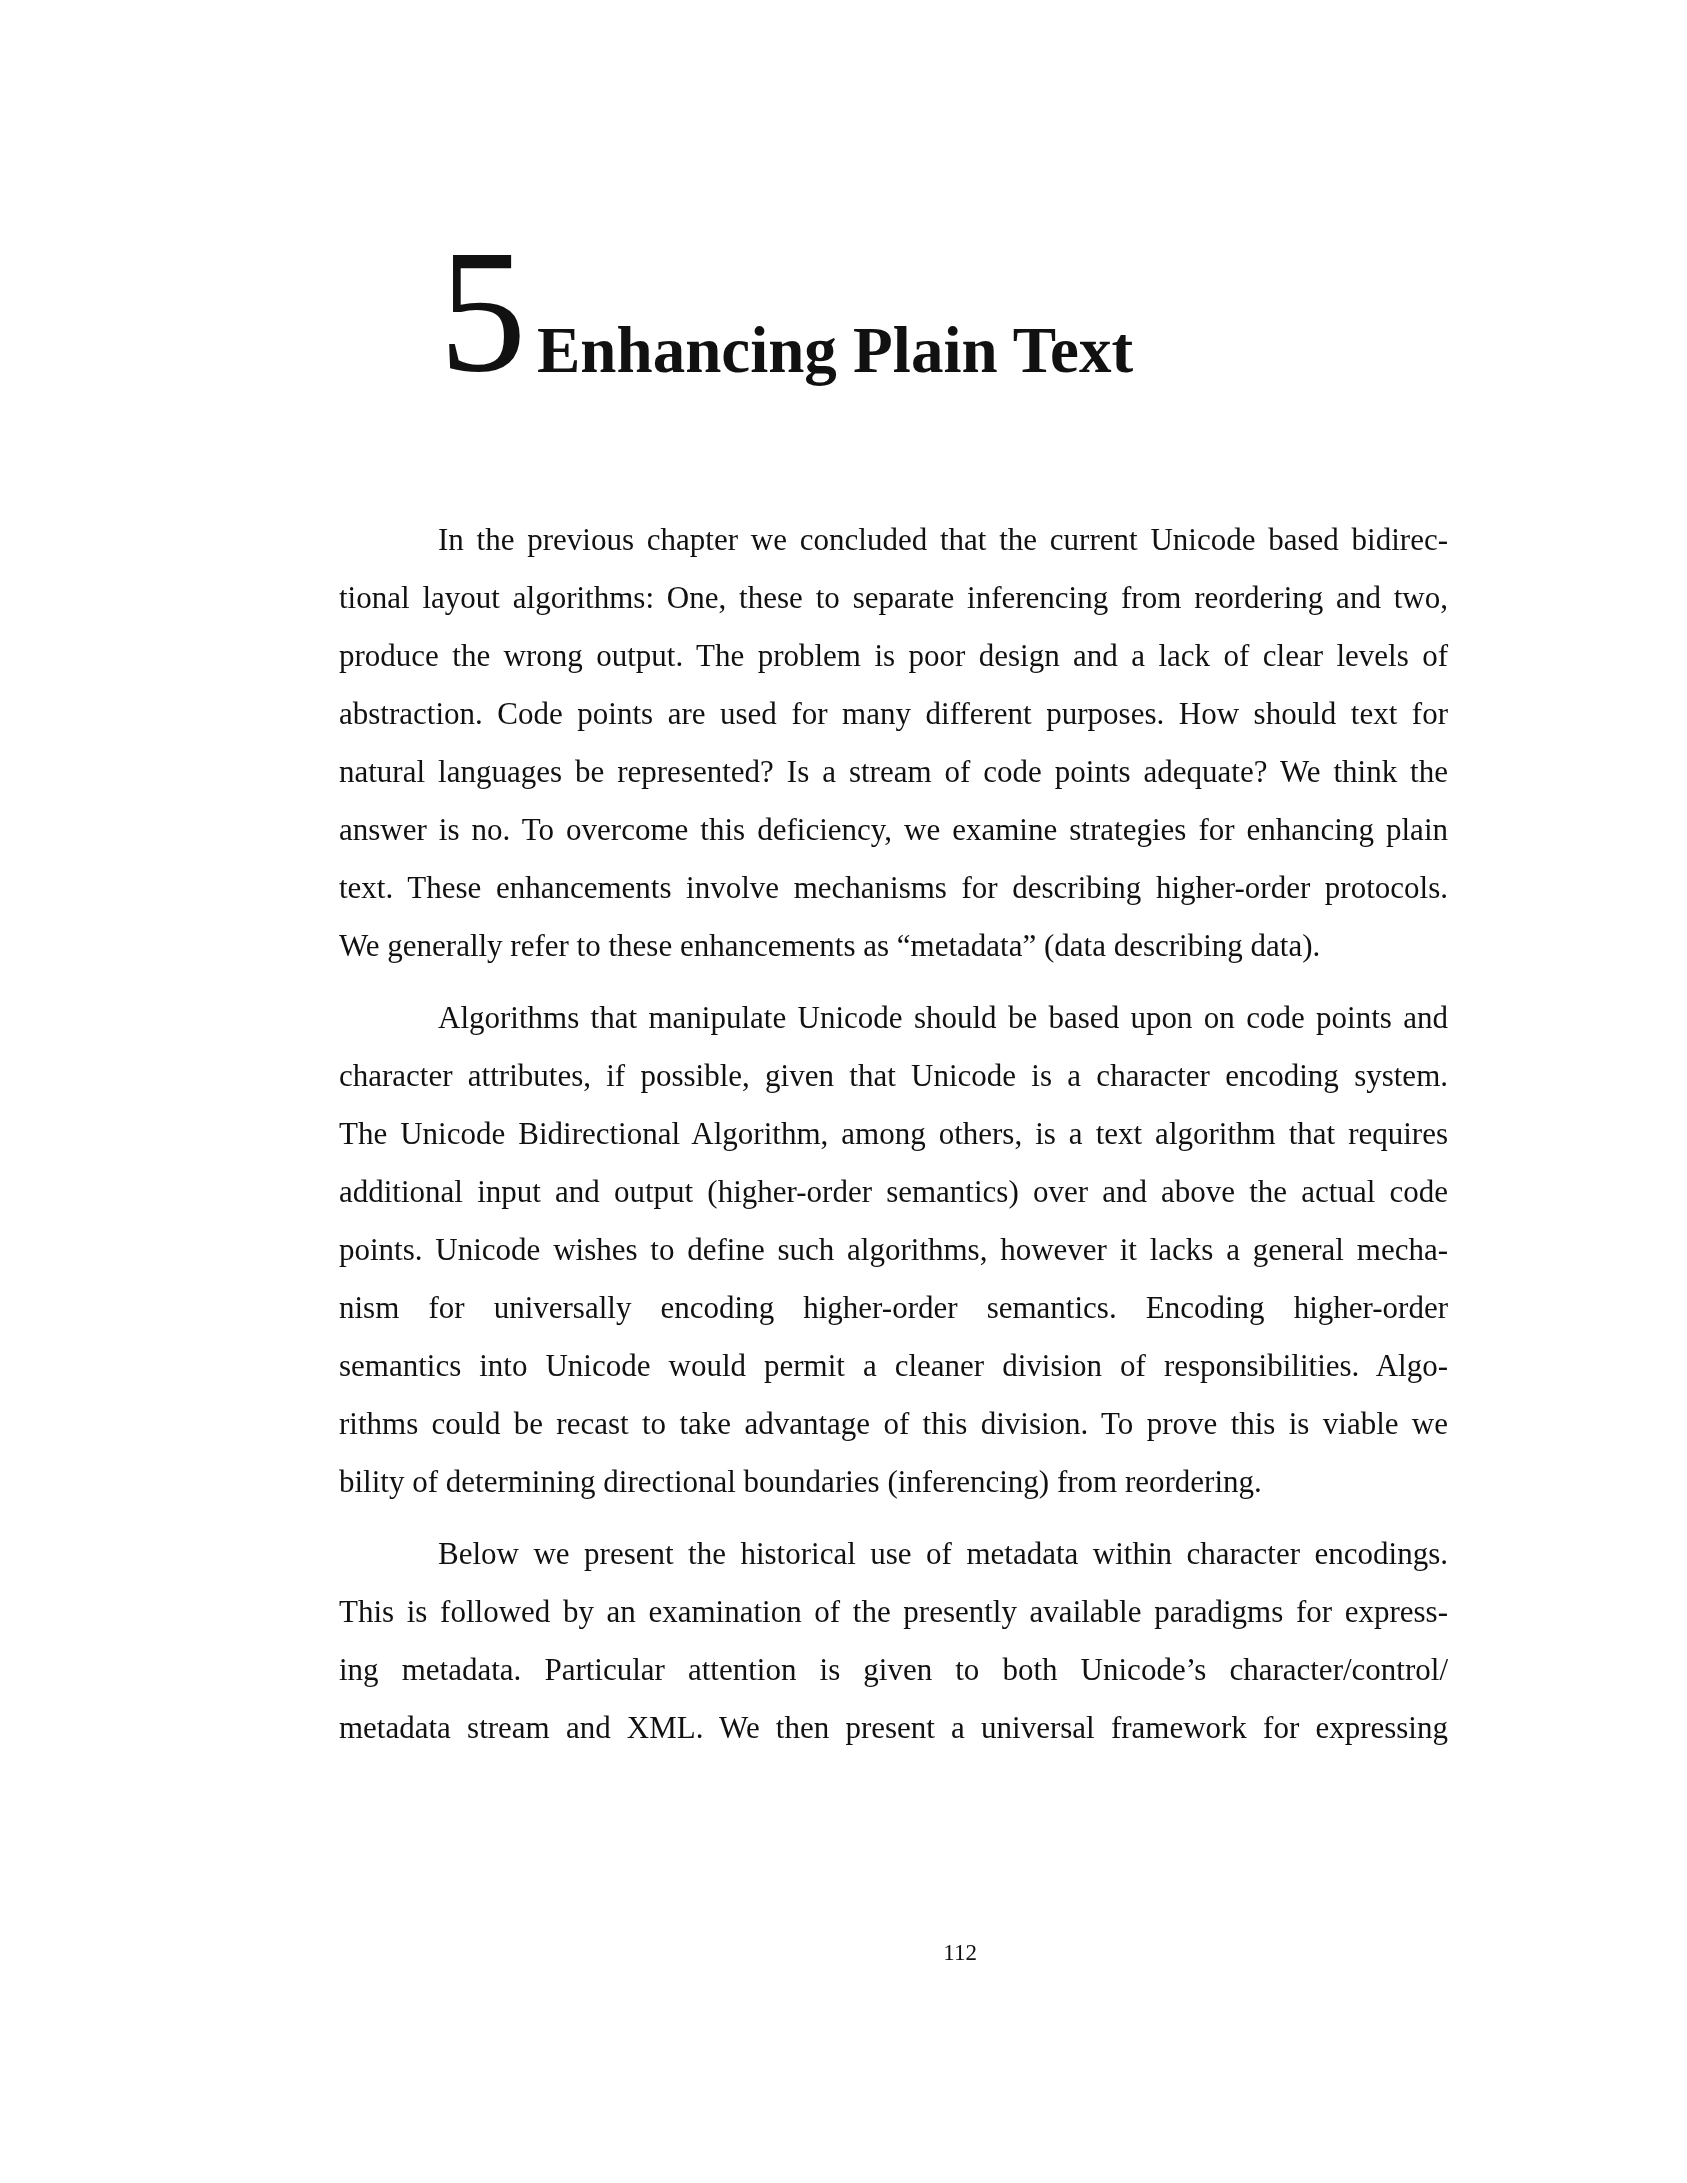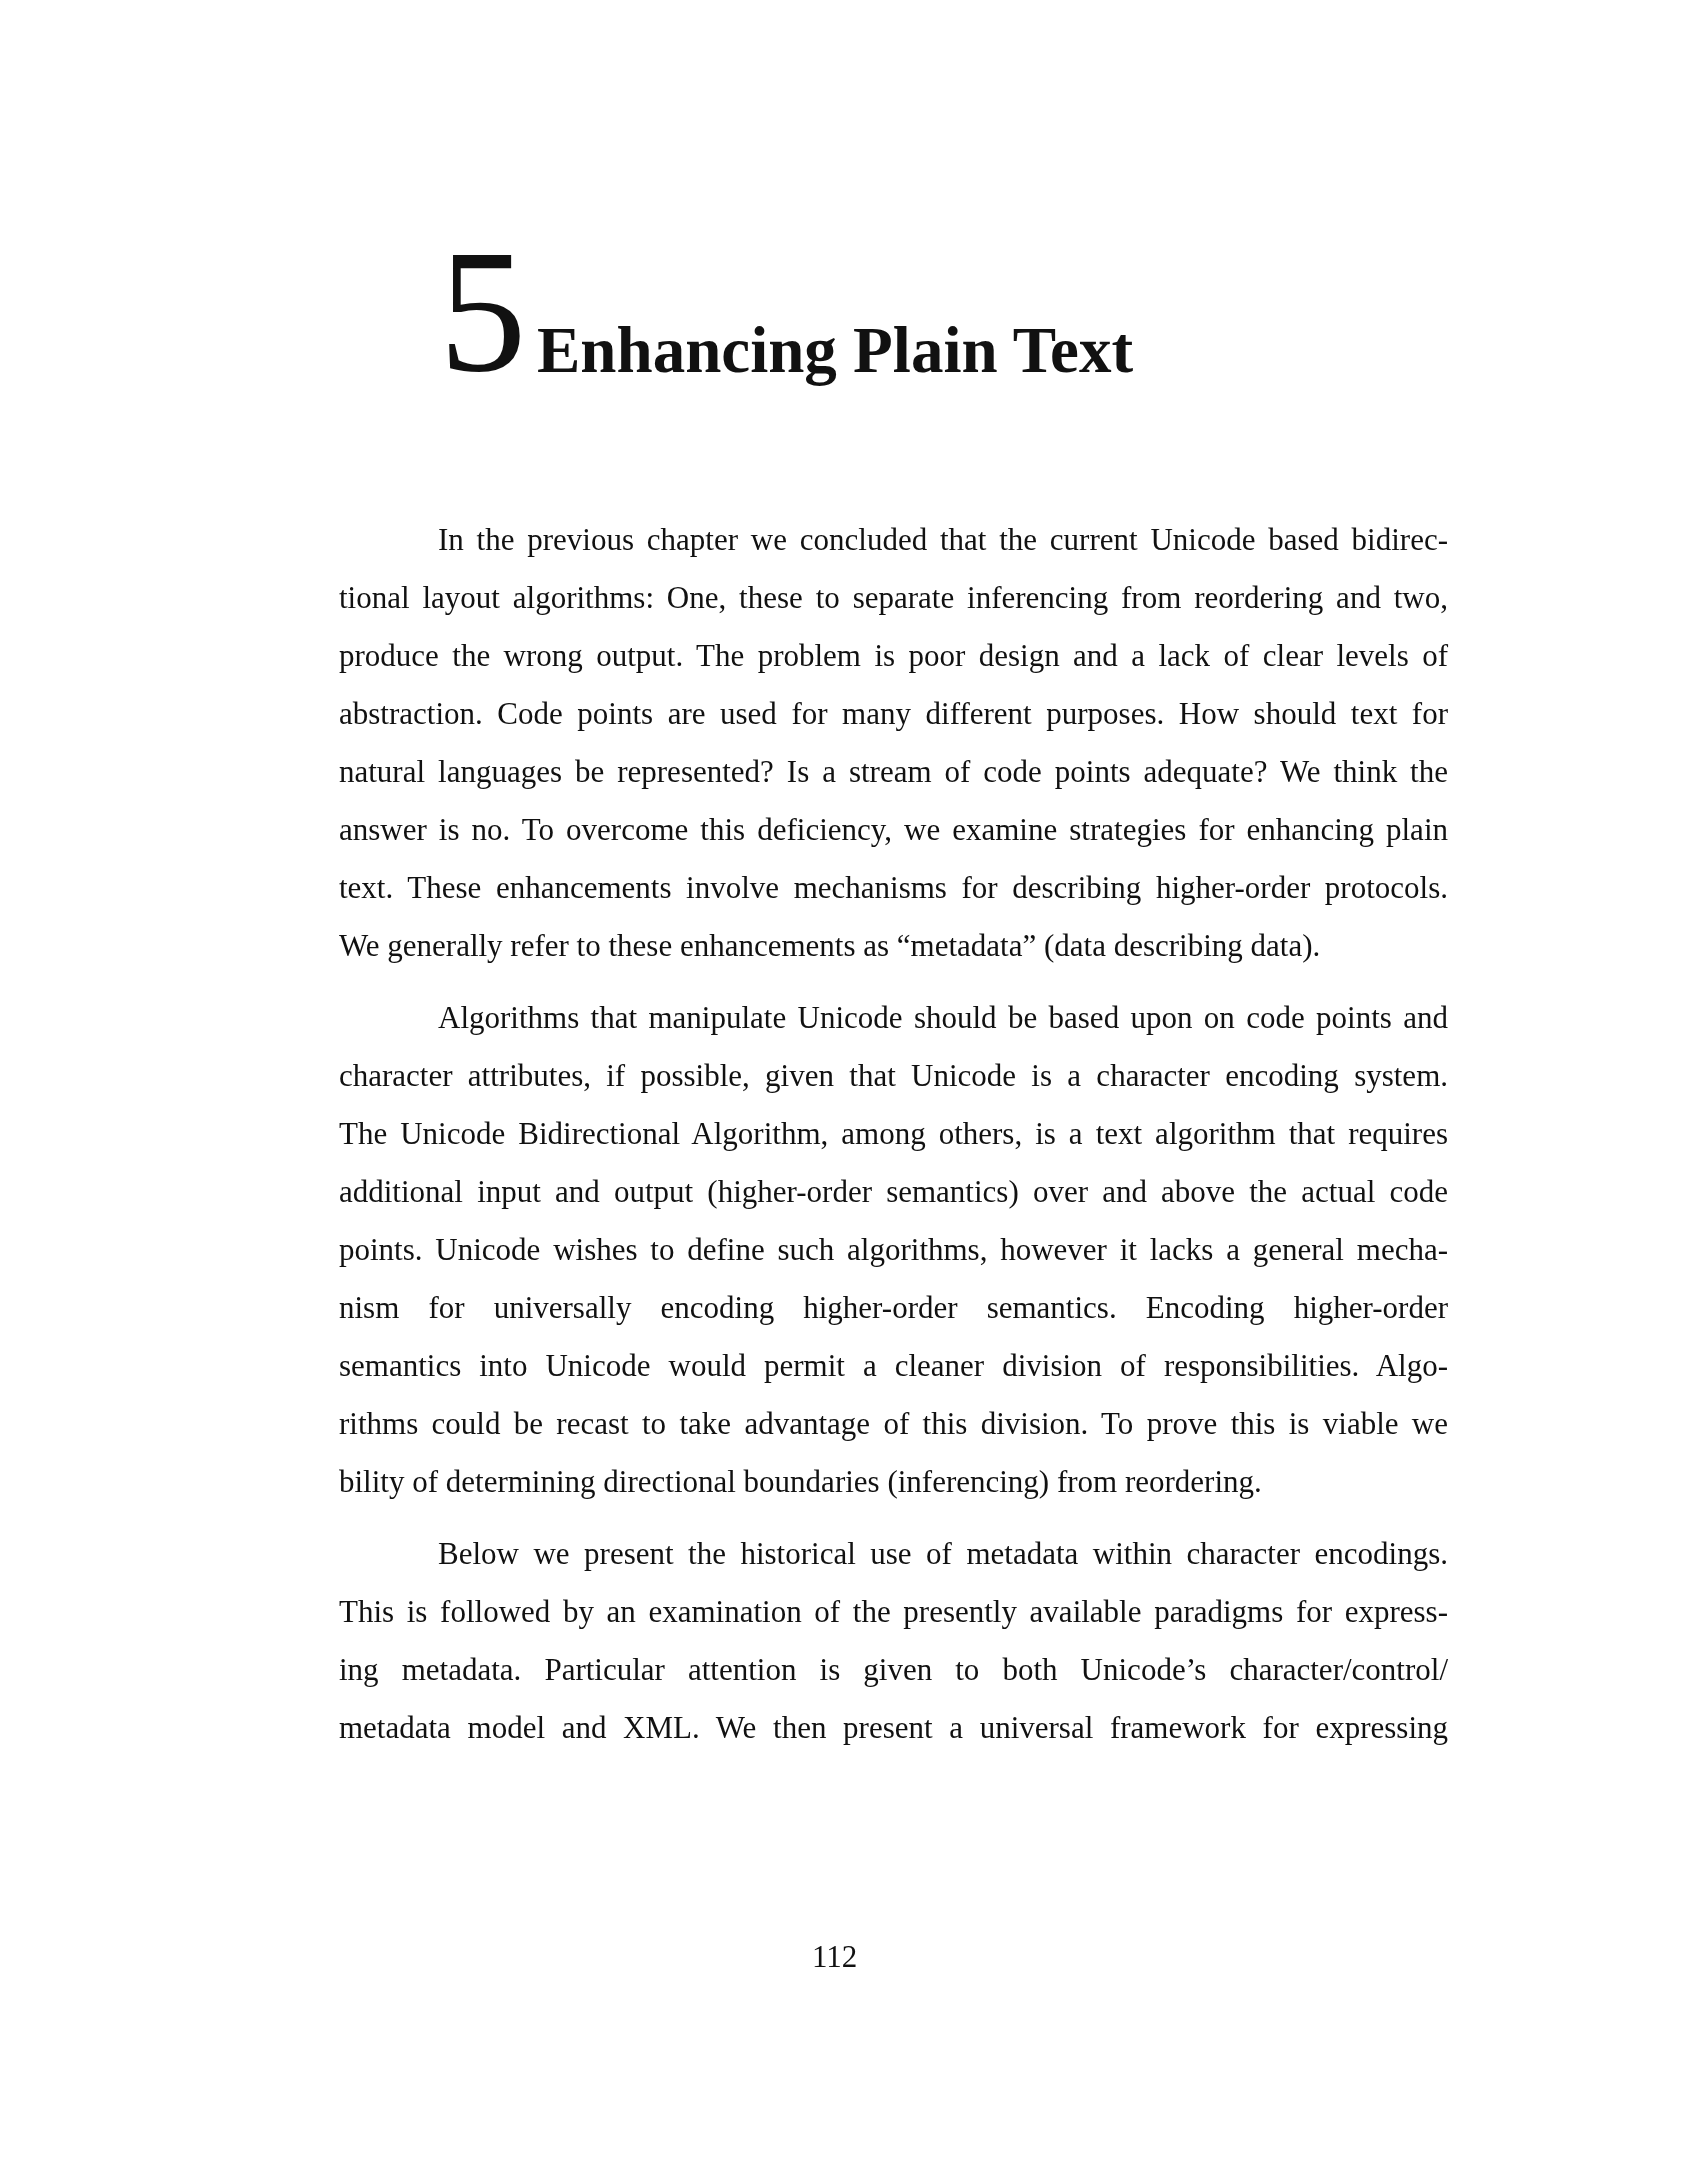--- a/index.html
+++ b/index.html
@@ -60,22 +60,22 @@
   }
   .line.last {
     text-align: center;
     text-align-last: left;
   }
   .page-number {
     position: absolute;
     left: 812px;
     width: 165px;
     top: 1941px;
-    text-align: left;
-    font-size: 31px;
+    text-align: right;
+    font-size: 23px;
     line-height: 1;
   }
 </style>
 </head>
 <body>
 
 <div class="chapter-number">5</div>
 <h1 class="chapter-title">Enhancing Plain Text</h1>
 
 <div class="body-text">
@@ -97,18 +97,18 @@
     <span class="line">points. Unicode wishes to define such algorithms, however it lacks a general mecha-</span>
     <span class="line">nism for universally encoding higher-order semantics. Encoding higher-order</span>
     <span class="line">semantics into Unicode would permit a cleaner division of responsibilities. Algo-</span>
     <span class="line">rithms could be recast to take advantage of this division. To prove this is viable we</span>
     <span class="line last">bility of determining directional boundaries (inferencing) from reordering.</span>
   </div>
   <div class="para">
     <span class="line first">Below we present the historical use of metadata within character encodings.</span>
     <span class="line">This is followed by an examination of the presently available paradigms for express-</span>
     <span class="line">ing metadata. Particular attention is given to both Unicode’s character/control/</span>
-    <span class="line">metadata model and XML. We then present a universal framework for expressing</span>
+    <span class="line">metadata stream and XML. We then present a universal framework for expressing</span>
   </div>
 </div>
 
 <div class="page-number">112</div>
 
 
 </body></html>

